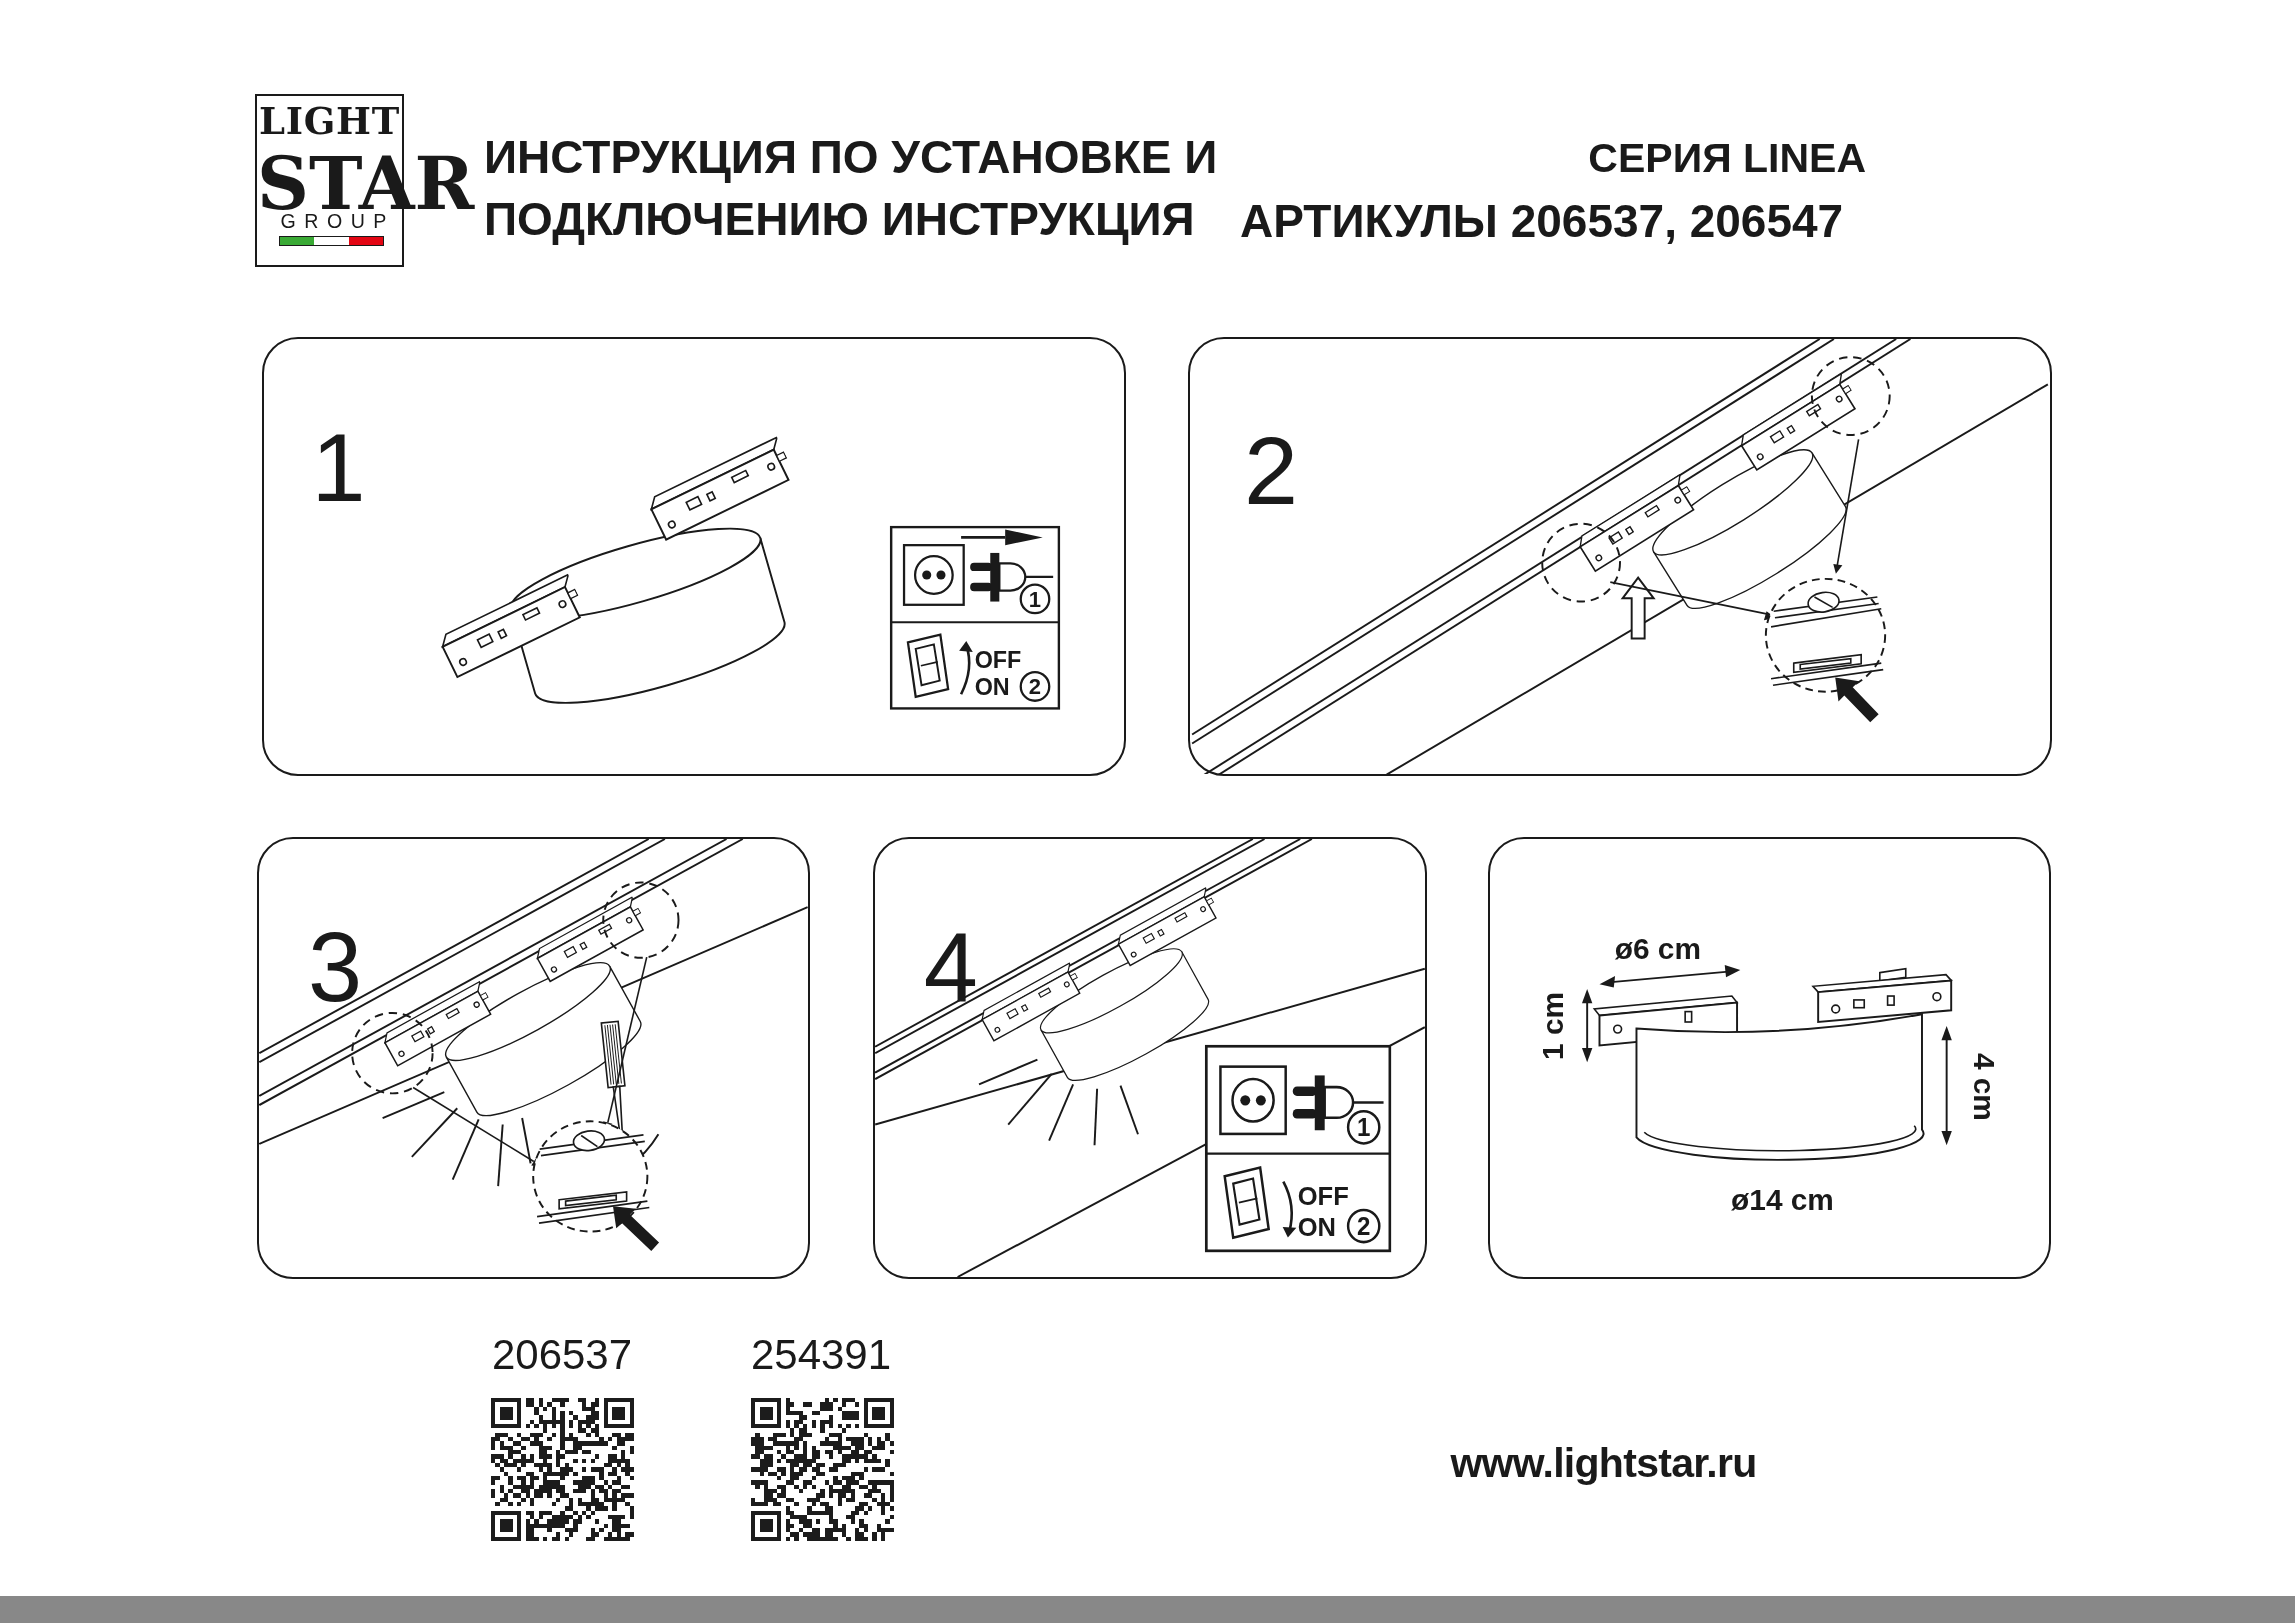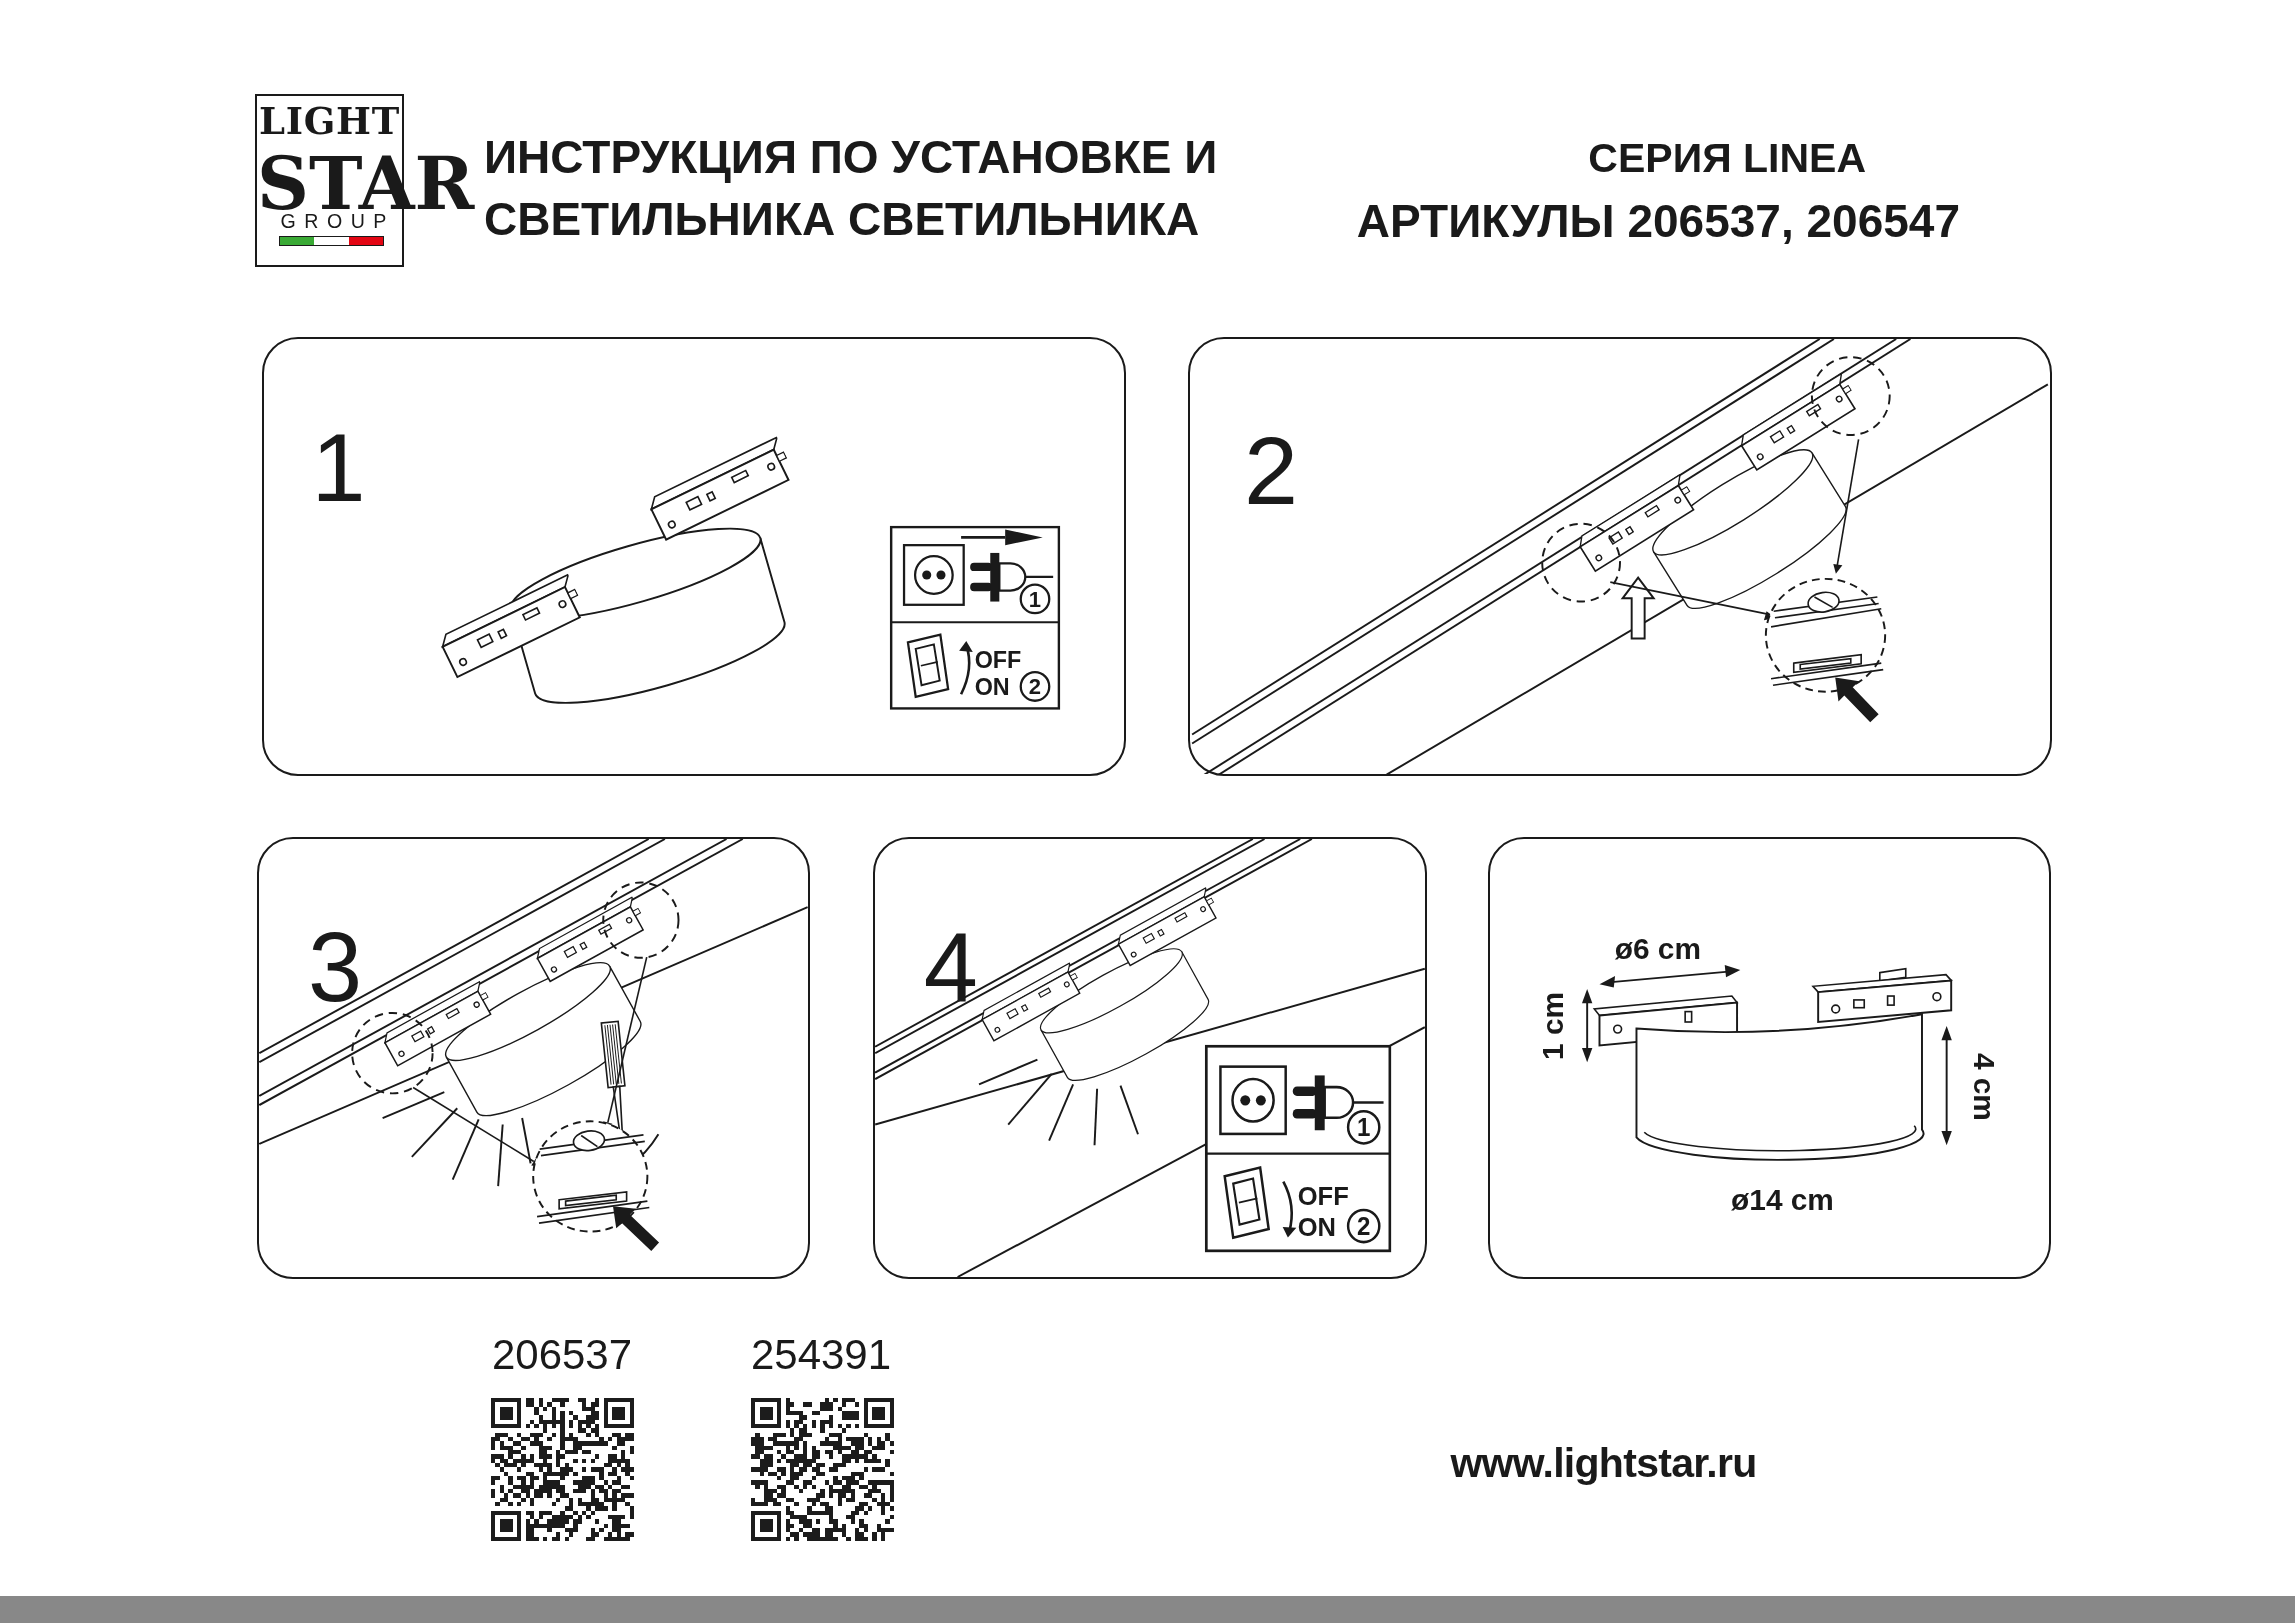--- a/index.html
+++ b/index.html
@@ -14,21 +14,21 @@
         font-family:"DejaVu Serif",serif;font-weight:bold;font-size:72px;line-height:60px;}
   .logo-group{position:absolute;top:115px;left:0;right:0;text-align:center;
         font-size:19.6px;line-height:21px;letter-spacing:8.5px;text-indent:8.5px;font-weight:400;margin-left:8px;}
   .flag{position:absolute;top:140px;left:22px;width:103px;height:7.9px;
         border:1.3px solid #1a1a1a;display:flex;}
   .flag span{flex:1;height:100%;}
   .hdr-title{position:absolute;left:484px;top:126px;font-size:46px;line-height:62px;
         font-weight:bold;white-space:nowrap;}
   .series{position:absolute;left:1342px;top:135px;width:524px;text-align:right;
         font-size:41px;font-weight:bold;}
-  .articles{position:absolute;left:1240px;top:194px;width:720px;text-align:right;
+  .articles{position:absolute;left:1240px;top:194px;width:720px;text-align:left;
         font-size:46px;font-weight:bold;}
   
   .panel{position:absolute;border:2.6px solid #1a1a1a;border-radius:36px;background:#fff;box-sizing:border-box;}
   #p1{left:262px; top:337px; width:864px;height:439px;}
   #p2{left:1188px;top:337px; width:864px;height:439px;}
   #p3{left:257px; top:837px;width:553px; height:442px;}
   #p4{left:873px;top:837px;width:554px; height:442px;}
   #p5{left:1488px;top:837px;width:563px; height:442px;}
   svg.draw{position:absolute;left:0;top:0;width:100%;height:100%;}
   
@@ -106,21 +106,21 @@
     <div class="logo-group">GROUP</div>
     <div class="flag">
       <span style="background:#3aaa35"></span>
         <span style="background:#ffffff"></span>
         <span style="background:#e30613"></span>
     </div>
   </div>
 
   <div class="hdr-title">
     <div>ИНСТРУКЦИЯ ПО УСТАНОВКЕ И</div>
-    <div>СВЕТИЛЬНИКА СВЕТИЛЬНИКА</div>
+    <div>ПОДКЛЮЧЕНИЮ ИНСТРУКЦИЯ</div>
   </div>
   <div class="series">СЕРИЯ LINEA</div>
   <div class="articles">АРТИКУЛЫ 206537, 206547</div>
 
   <div class="panel" id="p1">
     <svg class="draw" viewBox="0 0 1320 671">
       <text x="70" y="250" class="pnum">1</text>
       <use href="#drum" x="-210" y="-50" width="420" height="240" transform="translate(570,362) rotate(-16)"></use>
       <use href="#rail" x="-112" y="-45" width="230" height="92" transform="translate(378,452) rotate(-26)"></use>
       <use href="#rail" x="-112" y="-45" width="230" height="92" transform="translate(700,240) rotate(-26)"></use>

